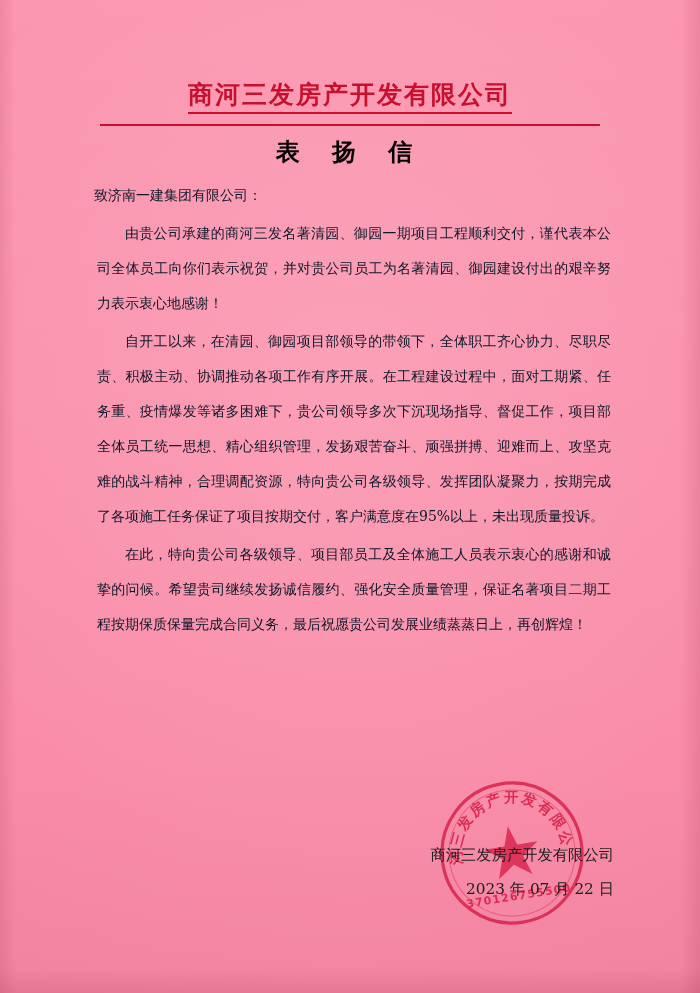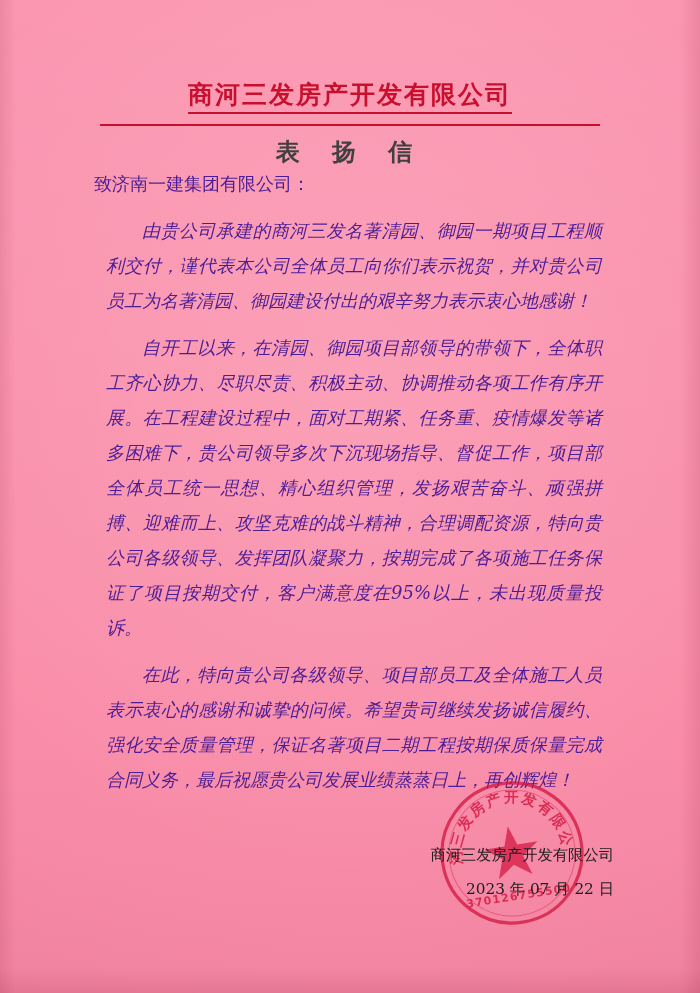--- a/index.html
+++ b/index.html
@@ -75,41 +75,40 @@
   .doc-title {
     position: absolute;
     top: 136px;
     left: 0;
     width: 700px;
     text-align: center;
     font-family: "DejaVu Serif", "Liberation Serif", serif;
     font-weight: bold;
     font-size: 24px;
     letter-spacing: 12px;
-    color: #404040;
+    color: #000000;
   }
 
   .body-block {
     position: absolute;
-    top: 166px;
+    top: 178px;
     left: 94px;
     width: 520px;
     font-family: "DejaVu Serif", "Liberation Serif", serif;
-    color: #4c1d95;
-    font-size: 18px;
+    color: #0f172a;
+    font-size: 14px;
     line-height: 35px;
     text-align: justify;
   }
   .salutation {
     margin: 0 0 3px 0;
   }
   .para {
-    margin: 12px;
+    margin: 3px;
     text-indent: 2em;
-    font-style: italic;
   }
   .para + .para {
     margin-top: 2px;
   }
 
   .signature {
     position: absolute;
     right: 86px;
     top: 838px;
     width: 300px;

